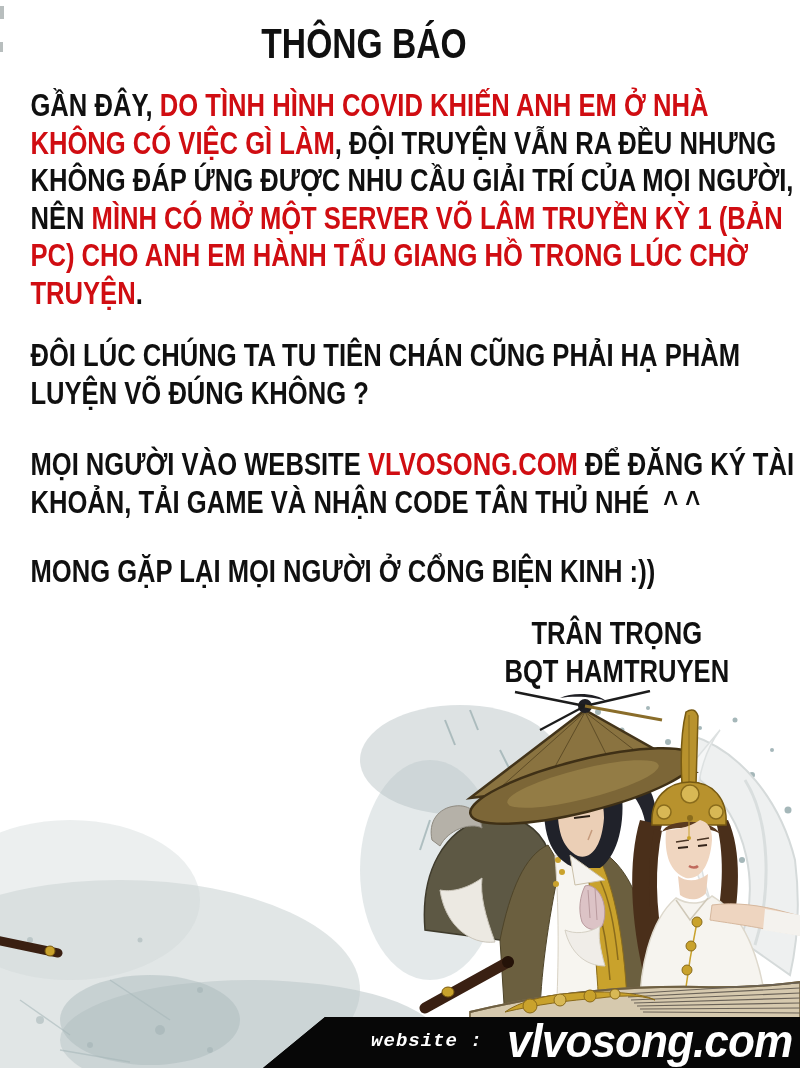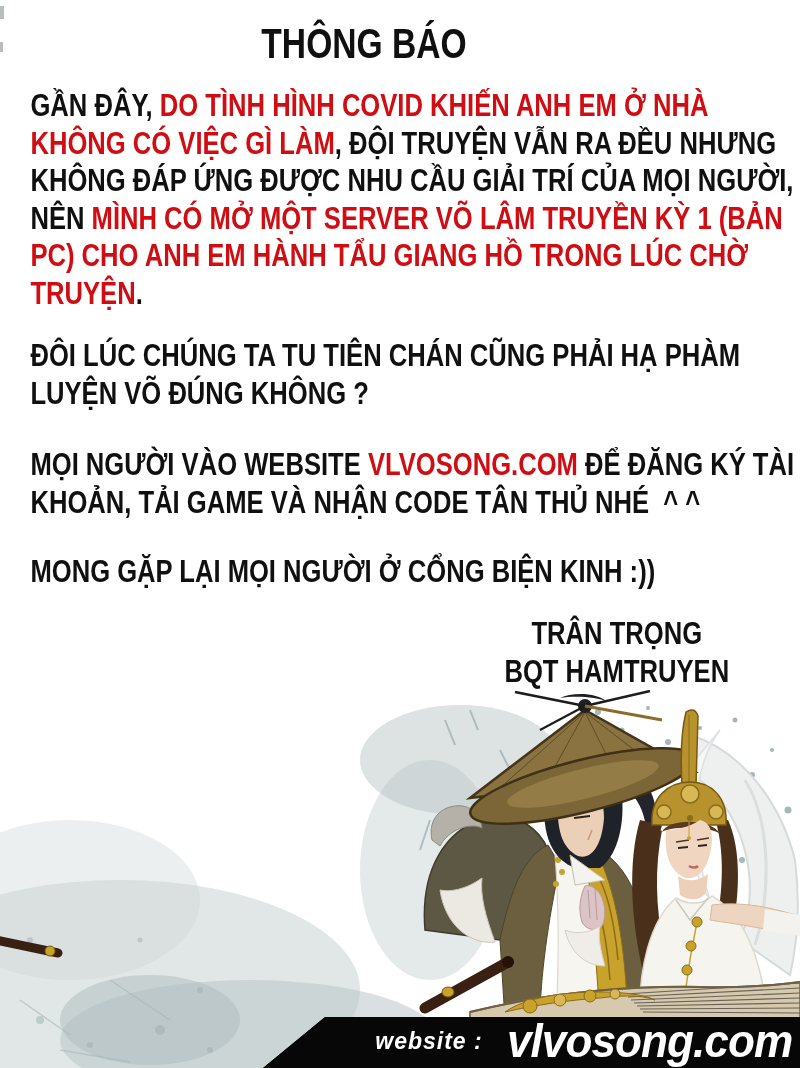--- a/index.html
+++ b/index.html
@@ -36,21 +36,21 @@
   .band{
     position:absolute;left:200px;top:1014px;width:600px;height:54px;background:#070707;
     clip-path:polygon(63px 100%,125px 3px,100% 3px,100% 100%,0 100%);
   }
   .webbar{
     position:absolute;left:370px;top:1016px;width:426px;height:50px;
     display:flex;align-items:center;justify-content:flex-end;gap:12px;
     padding-right:4px;box-sizing:border-box;color:#ffffff;
     font-style:italic;font-weight:bold;
   }
-  .wlabel{font-size:23px;letter-spacing:1px;}
+  .wlabel{font-size:19px;letter-spacing:1px;font-family:Liberation Mono, monospace;}
   .wdomain{font-size:46px;letter-spacing:-1px;transform:scaleX(0.96);transform-origin:100% 50%;}
 </style>
 </head>
 <body>
 
 <div class="page">
 
   <div class="edge-mark" style="top:6px;width:4px;height:13px"></div>
   <div class="edge-mark" style="top:42px;width:3px;height:10px"></div>
 

